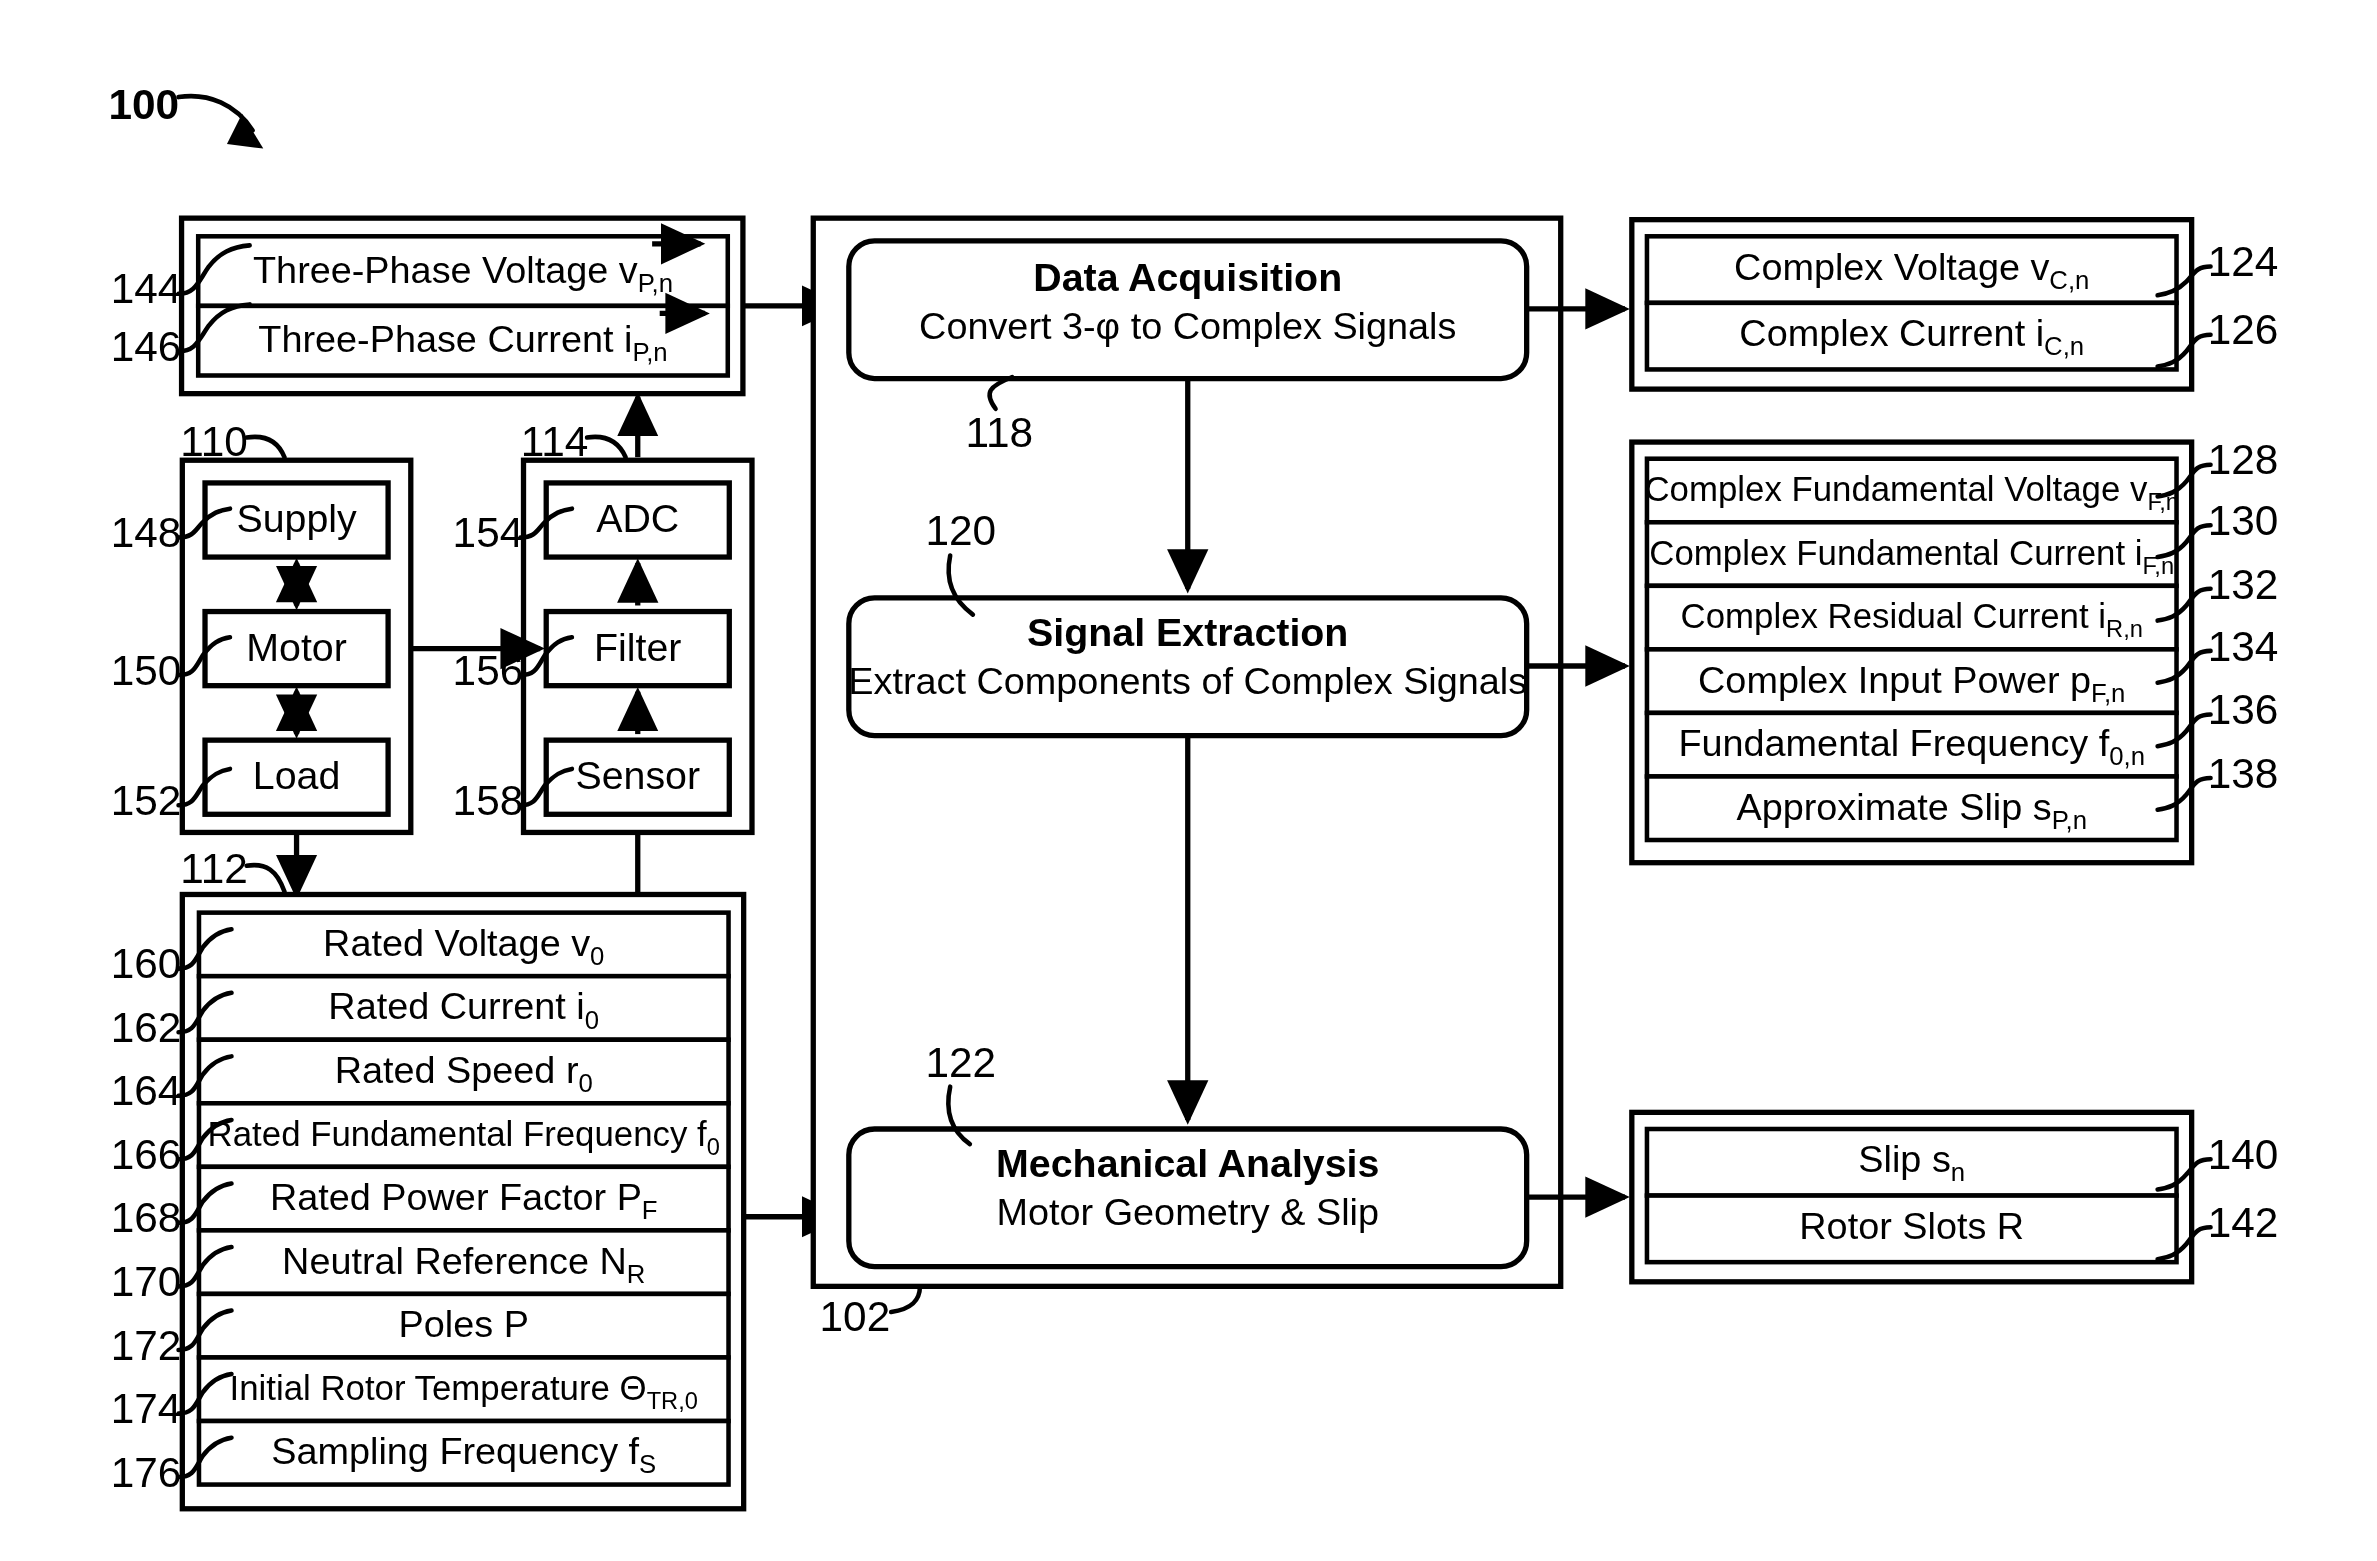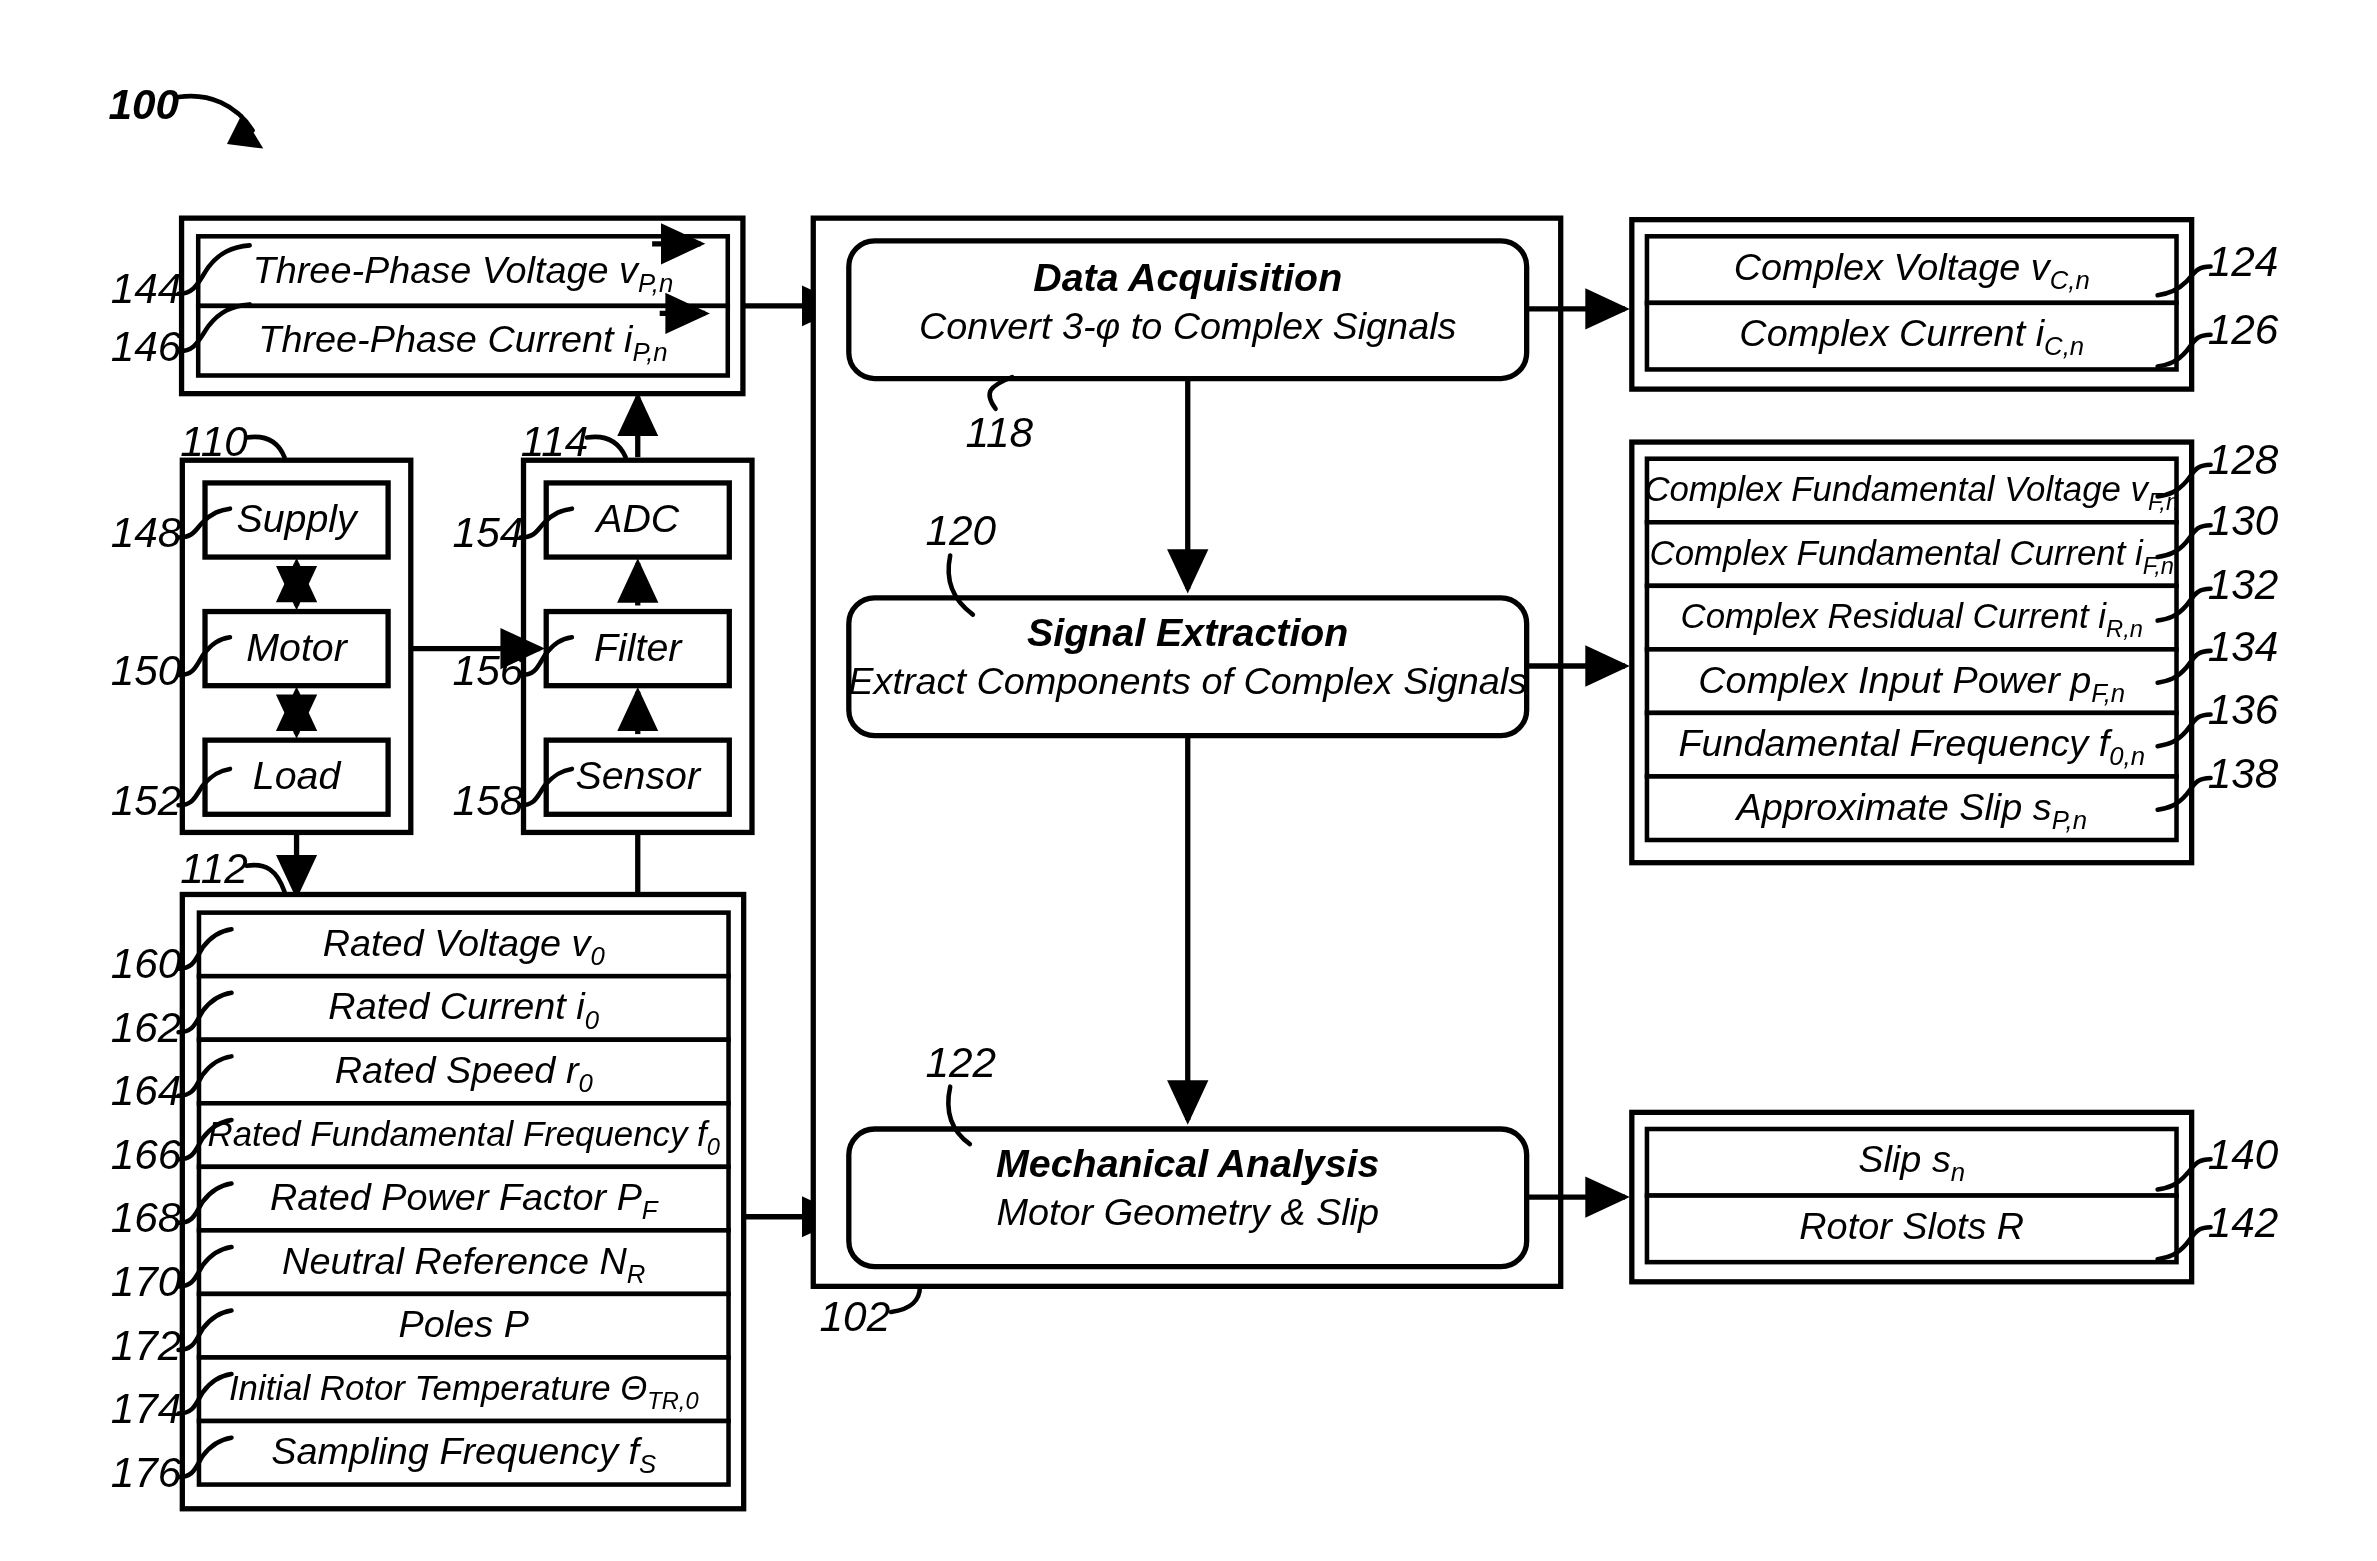--- a/index.html
+++ b/index.html
@@ -10,21 +10,20 @@
   body {
     width: 2377px;
     height: 1562px;
     font-family: "Liberation Sans", sans-serif;
     overflow: hidden;
   }
   #figure {
     position: relative;
     width: 2239px;
     height: 1562px;
-    font-style: italic;
   }
   svg#diagram {
     display: block;
     width: 2377px;
     height: 1562px;
   }
   .box-outer, .box-inner, .box-small {
     fill: #ffffff;
     stroke: #000000;
     stroke-linejoin: miter;

